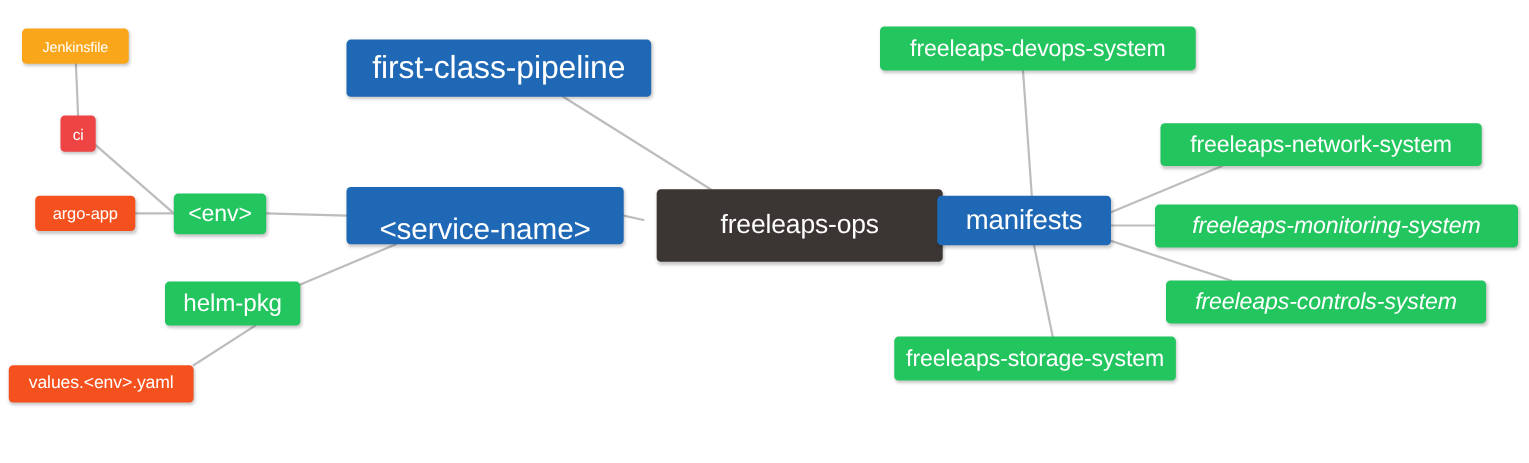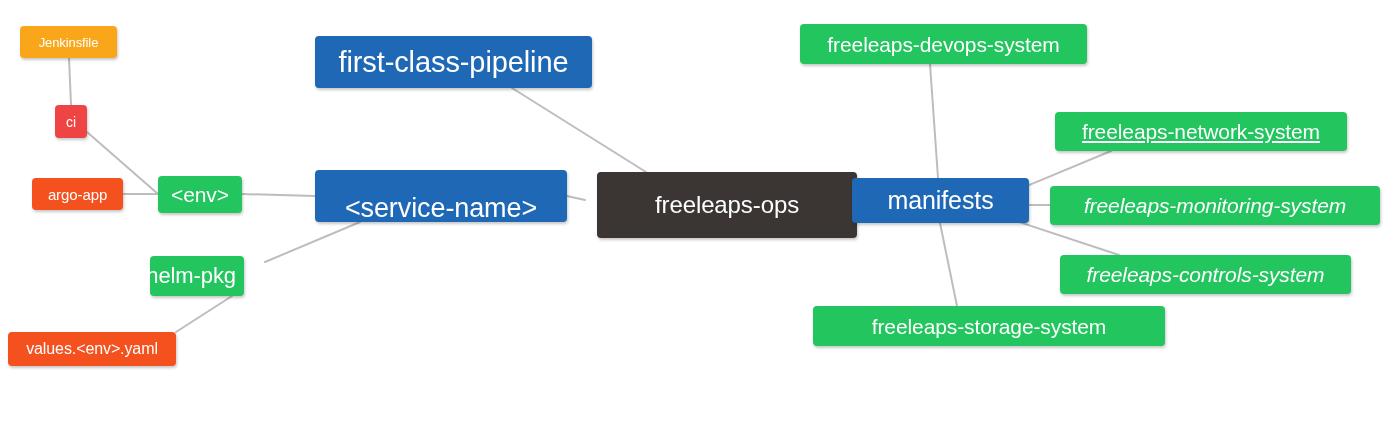--- a/index.html
+++ b/index.html
@@ -85,47 +85,47 @@
       </div>
       <div class="node" style="left: 55px; top: 105px; width: 32px; height: 33px; background: #ef4444; font-size: 14px;">
         <span class="node-label">ci</span>
       </div>
       <div class="node" style="left: 32px; top: 178px; width: 91px; height: 32px; background: rgb(244, 81, 30); font-size: 15px;">
         <span class="node-label">argo-app</span>
       </div>
       <div class="node" style="left: 158px; top: 176px; width: 84px; height: 37px; background: rgb(34, 197, 94); font-size: 21px;">
         <span class="node-label">&lt;env&gt;</span>
       </div>
-      <div class="node" style="left: 150px; top: 256px; width: 94px; height: 40px; background: rgb(34, 197, 94); font-size: 22px; justify-content: flex-end;">
+      <div class="node" style="left: 150px; top: 256px; width: 123px; height: 40px; background: rgb(34, 197, 94); font-size: 22px;">
         <span class="node-label">helm-pkg</span>
       </div>
       <div class="node" style="left: 8px; top: 332px; width: 168px; height: 34px; background: rgb(244, 81, 30); font-size: 16px;">
         <span class="node-label">values.&lt;env&gt;.yaml</span>
       </div>
       <div class="node" style="left: 315px; top: 36px; width: 277px; height: 52px; background: rgb(31, 104, 181); font-size: 29px;">
         <span class="node-label">first-class-pipeline</span>
       </div>
       <div class="node" style="left: 315px; top: 170px; width: 252px; height: 52px; background: rgb(31, 104, 181); font-size: 27px; align-items: flex-end;">
         <span class="node-label">&lt;service-name&gt;</span>
       </div>
       <div class="node" style="left: 585px; top: 172px; width: 260px; height: 66px; background: rgb(59, 54, 51); font-size: 24px; margin-left: 12px;">
         <span class="node-label">freeleaps-ops</span>
       </div>
-      <div class="node" style="left: 852px; top: 178px; width: 177px; height: 45px; background: rgb(31, 104, 181); font-size: 25px;">
+      <div class="node" style="left: 852px; top: 178px; width: 158px; height: 45px; background: rgb(31, 104, 181); font-size: 25px;">
         <span class="node-label">manifests</span>
       </div>
       <div class="node" style="left: 800px; top: 24px; width: 287px; height: 40px; background: rgb(34, 197, 94); font-size: 21px;">
         <span class="node-label">freeleaps-devops-system</span>
       </div>
-      <div class="node" style="left: 1055px; top: 112px; width: 292px; height: 39px; background: rgb(34, 197, 94); font-size: 21px; text-decoration: underline;">
+      <div class="node" style="left: 1055px; top: 112px; width: 292px; height: 39px; background: rgb(34, 197, 94); font-size: 21px;">
         <span class="node-label">freeleaps-network-system</span>
       </div>
       <div class="node" style="left: 1050px; top: 186px; width: 330px; height: 39px; background: rgb(34, 197, 94); font-size: 21px; font-style: italic;">
         <span class="node-label">freeleaps-monitoring-system</span>
       </div>
       <div class="node" style="left: 1060px; top: 255px; width: 291px; height: 39px; background: rgb(34, 197, 94); font-size: 21px; font-style: italic;">
         <span class="node-label">freeleaps-controls-system</span>
       </div>
-      <div class="node" style="left: 813px; top: 306px; width: 352px; height: 40px; background: rgb(34, 197, 94); font-size: 21px;">
+      <div class="node" style="left: 813px; top: 306px; width: 256px; height: 40px; background: rgb(34, 197, 94); font-size: 21px;">
         <span class="node-label">freeleaps-storage-system</span>
       </div>
     </div>
 </div>
 
 </body></html>

